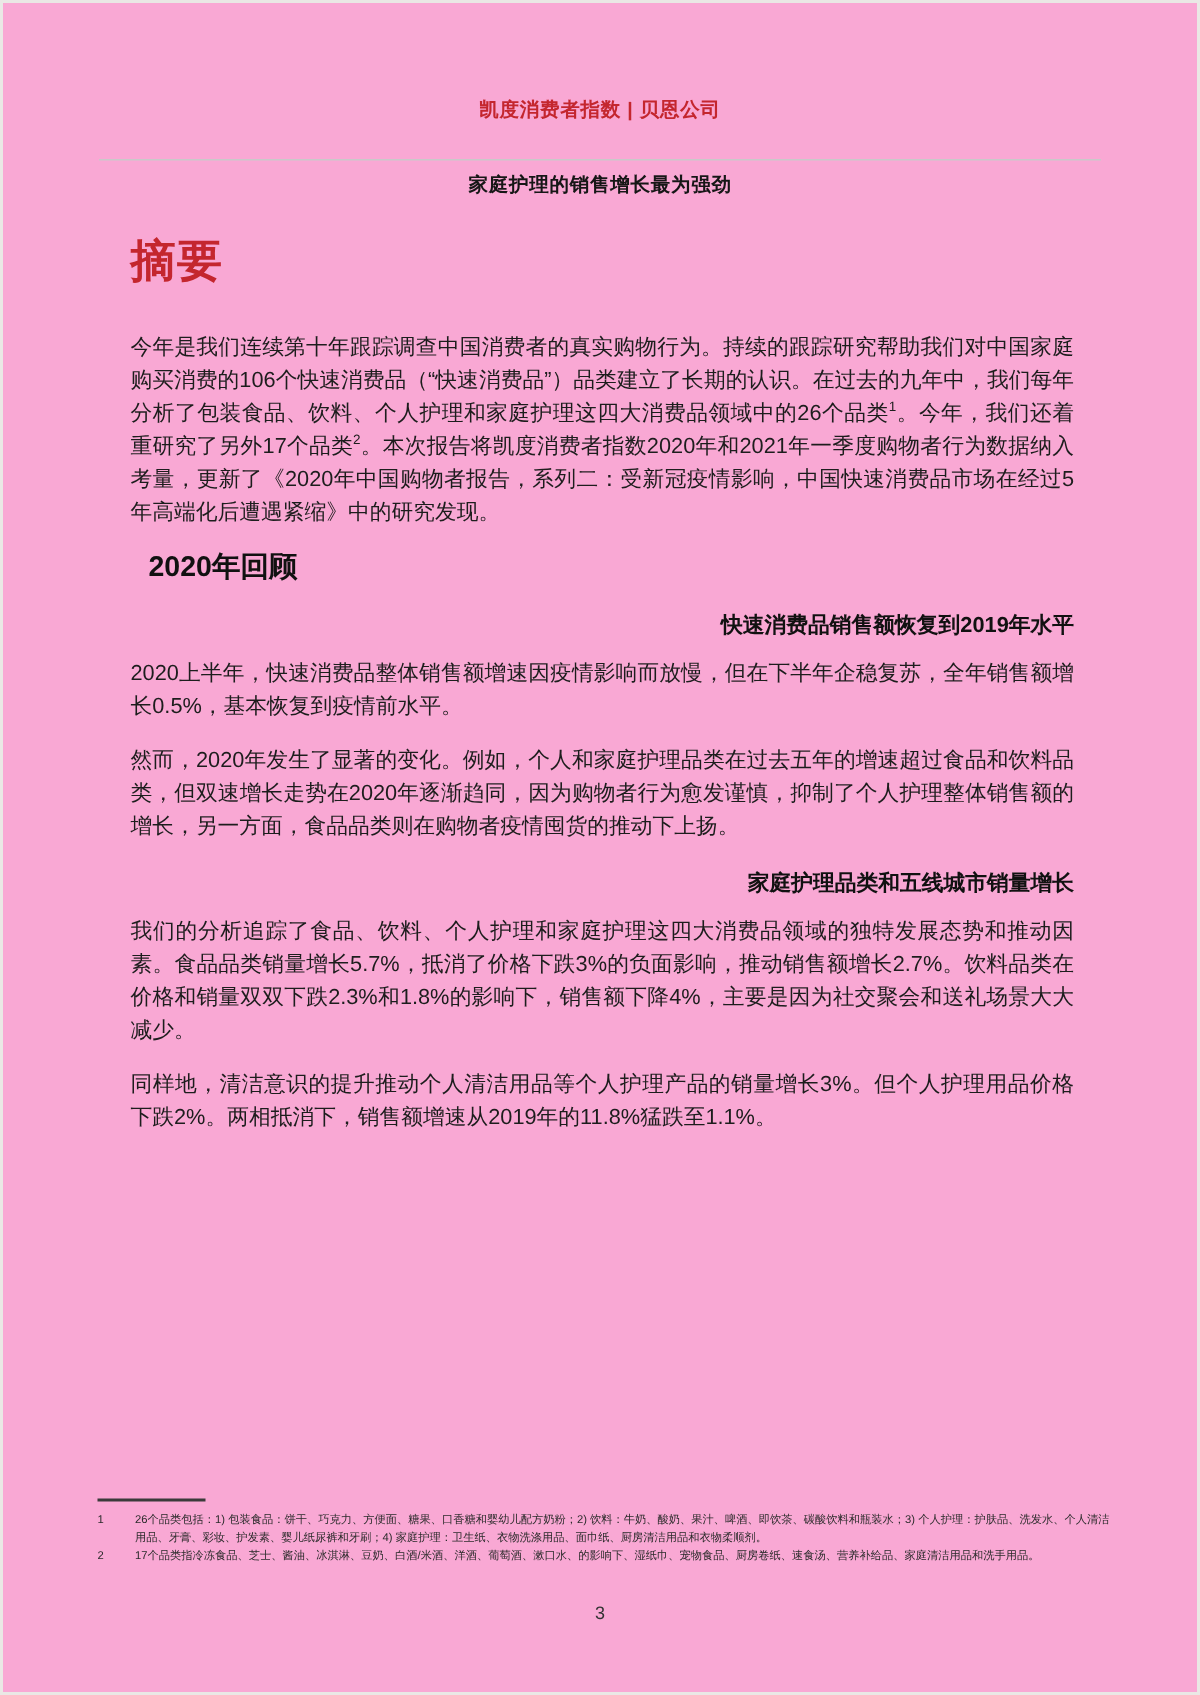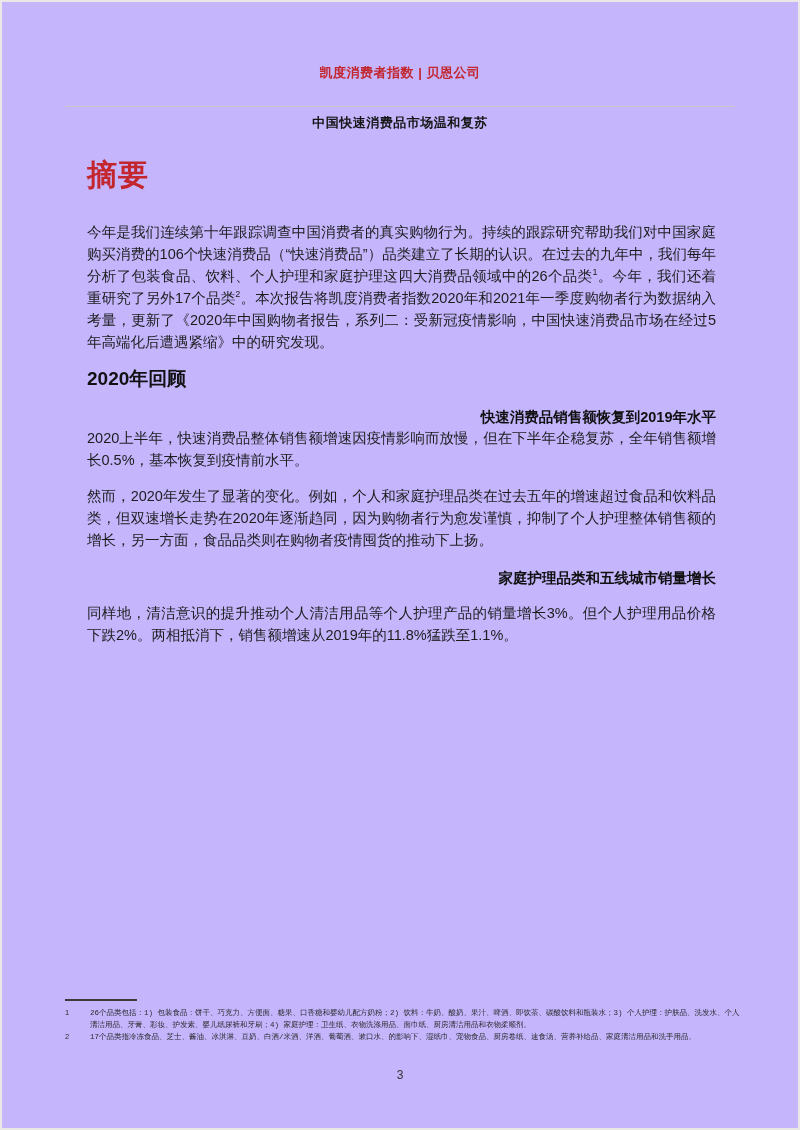--- a/index.html
+++ b/index.html
@@ -1,21 +1,21 @@
 <!DOCTYPE html>
 <html><head>
 <meta charset="utf-8">
 <style>
   html, body { margin: 0; padding: 0; background: #f4f3f1; }
   .page {
     position: relative;
     width: 800px;
     height: 1130px;
     margin: 0 auto;
-    background: #c4b5fd;
+    background: #f9a8d4;
     border: 2px solid #eae8e5;
     box-sizing: border-box;
     font-family: "Liberation Sans", "DejaVu Sans", sans-serif;
     color: #1d1d1d;
     overflow: hidden;
   }
   .header { text-align: center; padding-top: 62px; }
   .brand {
     color: #c4262e;
     font-size: 13px;
@@ -45,47 +45,47 @@
     letter-spacing: 1px;
   }
   p.body {
     font-size: 14.5px;
     line-height: 22px;
     text-align: justify;
     margin: 14px 0 0 0;
     color: #1d1d1d;
   }
   p.body.first { margin-top: 31px; }
-  p.body.after-head { margin-top: 0; }
+  p.body.after-head { margin-top: 11px; }
   .section-heading {
     font-size: 19px;
     line-height: 22px;
     font-weight: bold;
     color: #111111;
-    margin: 15px 0 0 0;
+    margin: 15px 0 0 12px;
   }
   .sub-heading {
     font-size: 14.5px;
     line-height: 20px;
     font-weight: bold;
     color: #111111;
     margin: 17px 0 0 0;
     text-align: right;
   }
   sup.fn-ref { font-size: 9px; vertical-align: super; line-height: 0; }
   .footnotes { position: absolute; left: 63px; right: 55px; top: 997px; }
   .footnote-rule {
     width: 72px;
     border: none;
     border-top: 2px solid #3a3a3a;
     margin: 0 0 6px 0;
   }
   .footnote { display: flex; font-size: 7.5px; line-height: 12px; color: #2b2b2b; }
   .footnote .marker { width: 25px; flex: none; }
-  .footnote .fn-text { flex: 1; font-family: Liberation Mono, monospace; }
+  .footnote .fn-text { flex: 1; }
   .page-number {
     position: absolute;
     top: 1066px;
     left: 0;
     right: 0;
     text-align: center;
     font-size: 12px;
     color: #333333;
   }
 </style>
@@ -93,39 +93,40 @@
 <body>
 
 <div class="page">
 
   <div class="header">
     <div class="brand">凯度消费者指数 | 贝恩公司</div>
   </div>
 
   <hr class="divider">
 
-  <div class="subtitle">中国快速消费品市场温和复苏</div>
+  <div class="subtitle">家庭护理的销售增长最为强劲</div>
 
   <div class="content">
 
     <h1 class="summary-title">摘要</h1>
 
     <p class="body first"><span>今年是我们连续第十年跟踪调查中国消费者的真实购物行为。持续的跟踪研究帮助我们对中国家庭购买消费的106个快速消费品（“快速消费品”）品类建立了长期的认识。在过去的九年中，我们每年分析了包装食品、饮料、个人护理和家庭护理这四大消费品领域中的26个品类</span><sup class="fn-ref">1</sup><span>。今年，我们还着重研究了另外17个品类</span><sup class="fn-ref">2</sup><span>。本次报告将凯度消费者指数2020年和2021年一季度购物者行为数据纳入考量，更新了《2020年中国购物者报告，系列二：受新冠疫情影响，中国快速消费品市场在经过5年高端化后遭遇紧缩》中的研究发现。</span></p>
 
     <h2 class="section-heading">2020年回顾</h2>
 
     <h3 class="sub-heading">快速消费品销售额恢复到2019年水平</h3>
 
     <p class="body after-head">2020上半年，快速消费品整体销售额增速因疫情影响而放慢，但在下半年企稳复苏，全年销售额增长0.5%，基本恢复到疫情前水平。</p>
 
     <p class="body">然而，2020年发生了显著的变化。例如，个人和家庭护理品类在过去五年的增速超过食品和饮料品类，但双速增长走势在2020年逐渐趋同，因为购物者行为愈发谨慎，抑制了个人护理整体销售额的增长，另一方面，食品品类则在购物者疫情囤货的推动下上扬。</p>
 
 
     <h3 class="sub-heading">家庭护理品类和五线城市销量增长</h3>
 
+    <p class="body after-head">我们的分析追踪了食品、饮料、个人护理和家庭护理这四大消费品领域的独特发展态势和推动因素。食品品类销量增长5.7%，抵消了价格下跌3%的负面影响，推动销售额增长2.7%。饮料品类在价格和销量双双下跌2.3%和1.8%的影响下，销售额下降4%，主要是因为社交聚会和送礼场景大大减少。</p>
 
 
     <p class="body">同样地，清洁意识的提升推动个人清洁用品等个人护理产品的销量增长3%。但个人护理用品价格下跌2%。两相抵消下，销售额增速从2019年的11.8%猛跌至1.1%。</p>
 
   </div>
 
   <div class="footnotes">
     <hr class="footnote-rule">
     <div class="footnote">
       <span class="marker">1</span>

